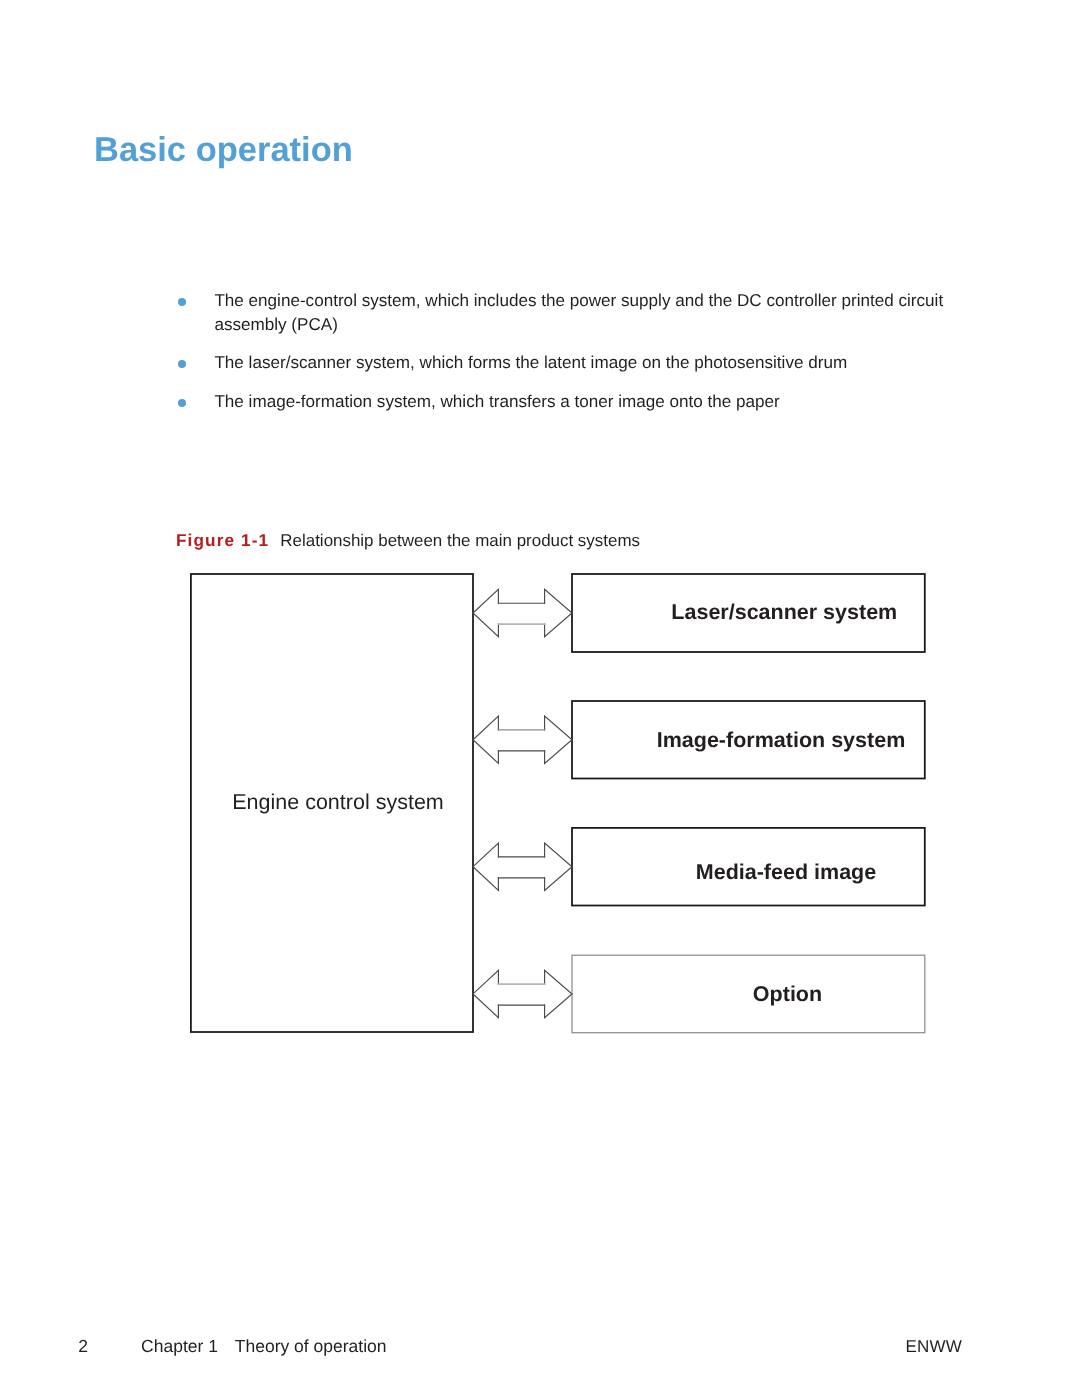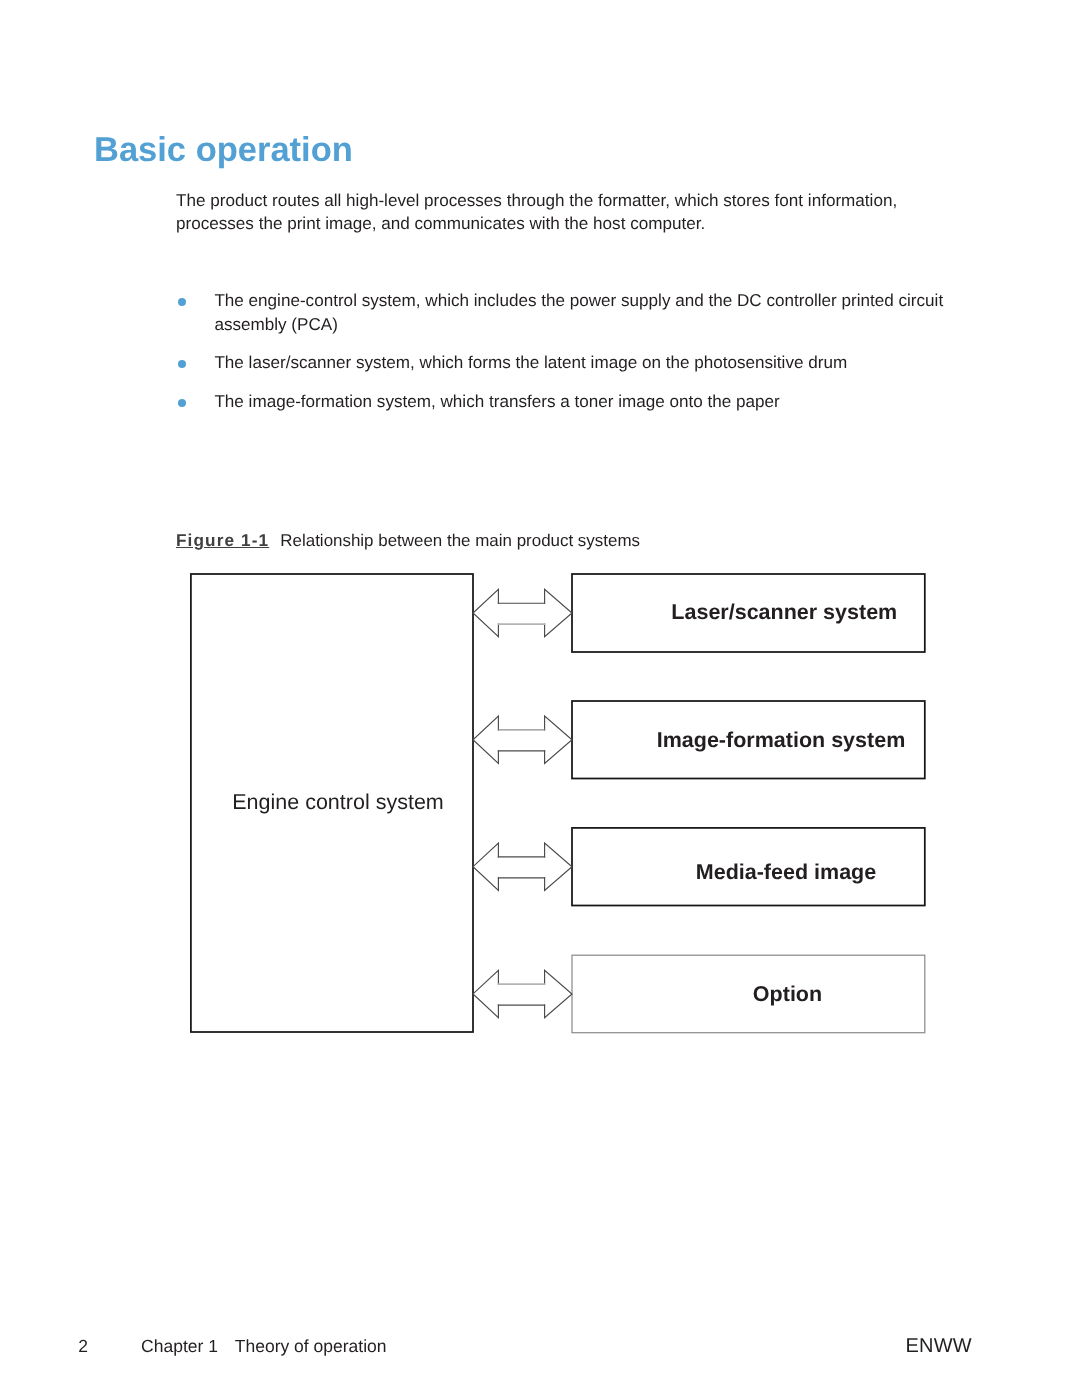--- a/index.html
+++ b/index.html
@@ -14,51 +14,50 @@
 
   .body-col{position:absolute;left:176px;top:165px;width:792px;}
   .para{font-size:17.1px;color:#231f20;line-height:23.2px;margin:0 0 14.5px 0;}
 
   .bullets{position:absolute;left:176px;top:265.4px;width:800px;list-style:none;margin:0;padding:0;}
   .bul{position:relative;padding-left:38.4px;margin:0 0 15.6px 0;}
   .bul .dot{position:absolute;left:1.5px;top:8.5px;width:8px;height:8px;border-radius:50%;background:#52a0d4;}
   .bul .txt{display:block;font-size:17.1px;color:#231f20;line-height:23.2px;}
 
   .figcap{position:absolute;left:176px;top:505px;font-size:17.2px;color:#231f20;white-space:nowrap;line-height:22px;}
-  .figcap .lbl{color:#404040;font-weight:bold;letter-spacing:1.1px;text-decoration:underline;}
+  .figcap .lbl{color:#b91c1c;font-weight:bold;letter-spacing:1.1px;}
   .figcap .cap{margin-left:11.2px;font-size:16.95px;}
 
   .figure{position:absolute;left:0;top:0;width:1080px;height:1397px;}
   .diagram{position:absolute;left:0;top:0;width:1080px;height:1397px;}
   .dbox{fill:#ffffff;stroke:#161616;stroke-width:1.75;}
   .dbox.light{stroke:#8d8d8d;stroke-width:1.25;}
   .arrow{fill:none;stroke:#4a4a4a;stroke-width:1.15;stroke-linejoin:miter;stroke-linecap:square;}
   .arrow.light{stroke:#b4b4b4;stroke-width:1.6;}
   .arrow.mid{stroke:#8c8c8c;stroke-width:1.3;}
 
   .dlabel{position:absolute;font-size:21.5px;color:#231f20;line-height:24px;text-align:center;}
   .main-label{left:197px;top:765.6px;width:282px;}
   .box-label{left:601px;width:360px;font-weight:bold;}
 
   .footer{position:absolute;left:0;top:1311.5px;width:1080px;height:26px;}
   .footer span{position:absolute;font-size:17.5px;color:#231f20;line-height:21px;top:0;}
   .f-page{left:78.2px;}
   .f-chapter{left:141.1px;}
   .f-title{left:234.8px;}
-  .footer .f-locale{left:905.6px;font-size:20px;letter-spacing:0.15px;}
+  .footer .f-locale{left:905.6px;font-size:17px;letter-spacing:0.15px;}
 </style>
 </head>
 <body>
 
 <div class="page">
 
   <h1 class="h1">Basic operation</h1>
 
   <div class="body-col">
-    <p class="para">The product routes all high-level processes through the formatter, which stores font information, processes the print image, and communicates with the host computer.</p>
   </div>
 
   <ul class="bullets">
     <li class="bul">
         <span class="dot"></span>
         <span class="txt">The engine-control system, which includes the power supply and the DC controller printed circuit assembly (PCA)</span>
       </li>
     <li class="bul">
         <span class="dot"></span>
         <span class="txt">The laser/scanner system, which forms the latent image on the photosensitive drum</span>

